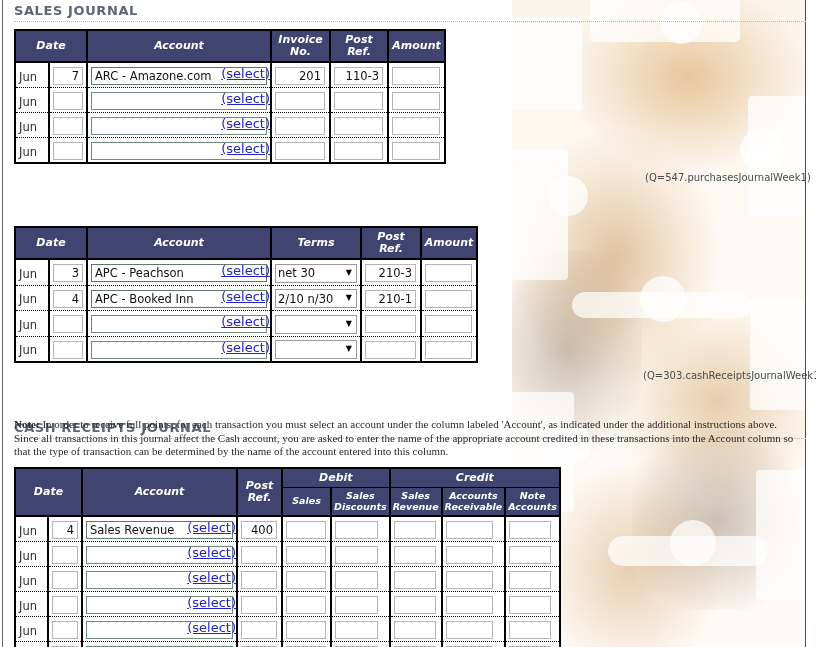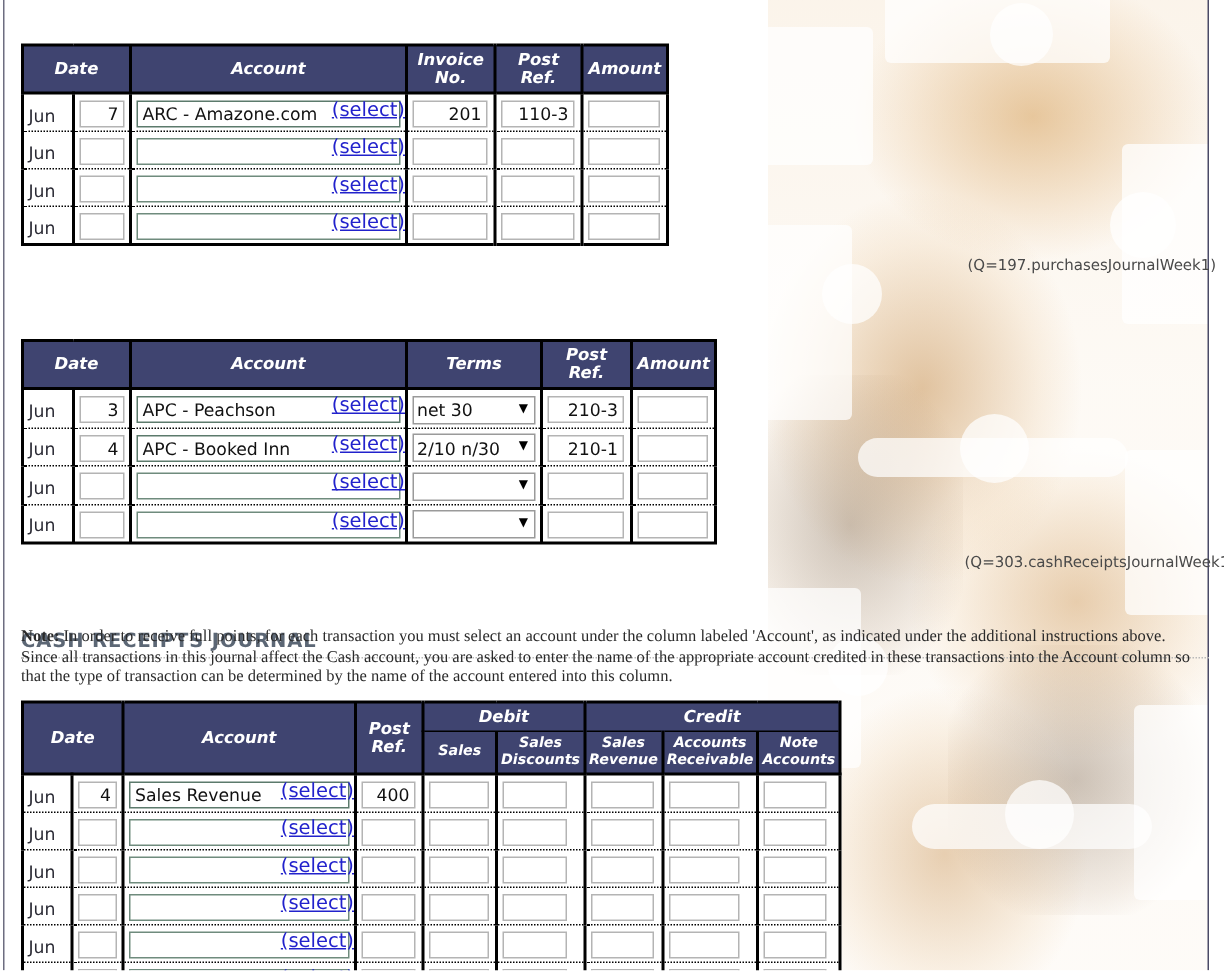--- a/index.html
+++ b/index.html
@@ -243,20 +243,24 @@
     <div class="puzzle" style="left:-34px; top:392px; width:96px; height:120px;"></div>
     <div class="knob" style="left:40px;  top:424px; width:40px; height:40px;"></div>
     <div class="puzzle" style="left:96px;  top:536px; width:160px; height:30px; border-radius:15px;"></div>
     <div class="knob" style="left:158px; top:520px; width:46px; height:46px;"></div>
     <div class="puzzle" style="left:244px; top:470px; width:84px; height:130px;"></div>
   </div>
 
   <div class="frame-left"></div>
   <div class="frame-right"></div>
 
+  <div class="section" style="left:0px; top:3px; width:806px;">
+    <div class="sec-title">SALES JOURNAL</div>
+    <div class="sec-rule"></div>
+  </div>
 
   <div class="tbl-wrap" style="left:14px; top:29px;">
     <table class="journal">
       <colgroup>
         <col style="width:34px">
           <col style="width:38px">
           <col style="width:184px">
         <col style="width:59px">
           <col style="width:58px">
           <col style="width:57px">
@@ -324,21 +328,21 @@
             </span>
           </td>
           <td><input class="fld num" style="width: 50px;" value=""></td>
           <td><input class="fld num" style="width: 49px;" value=""></td>
           <td><input class="fld num" style="width: 48px;" value=""></td>
         </tr>
       </tbody>
     </table>
   </div>
 
-  <div class="wm-caption" style="left:645px; top:172px;">(Q=197.purchasesJournalWeek1)</div>
+  <div class="wm-caption" style="left:645px; top:172px;">(Q=547.purchasesJournalWeek1)</div>
 
 
   <div class="tbl-wrap" style="left:14px; top:226px;">
     <table class="journal">
       <colgroup>
         <col style="width:34px">
           <col style="width:38px">
           <col style="width:184px">
         <col style="width:90px">
           <col style="width:60px">

